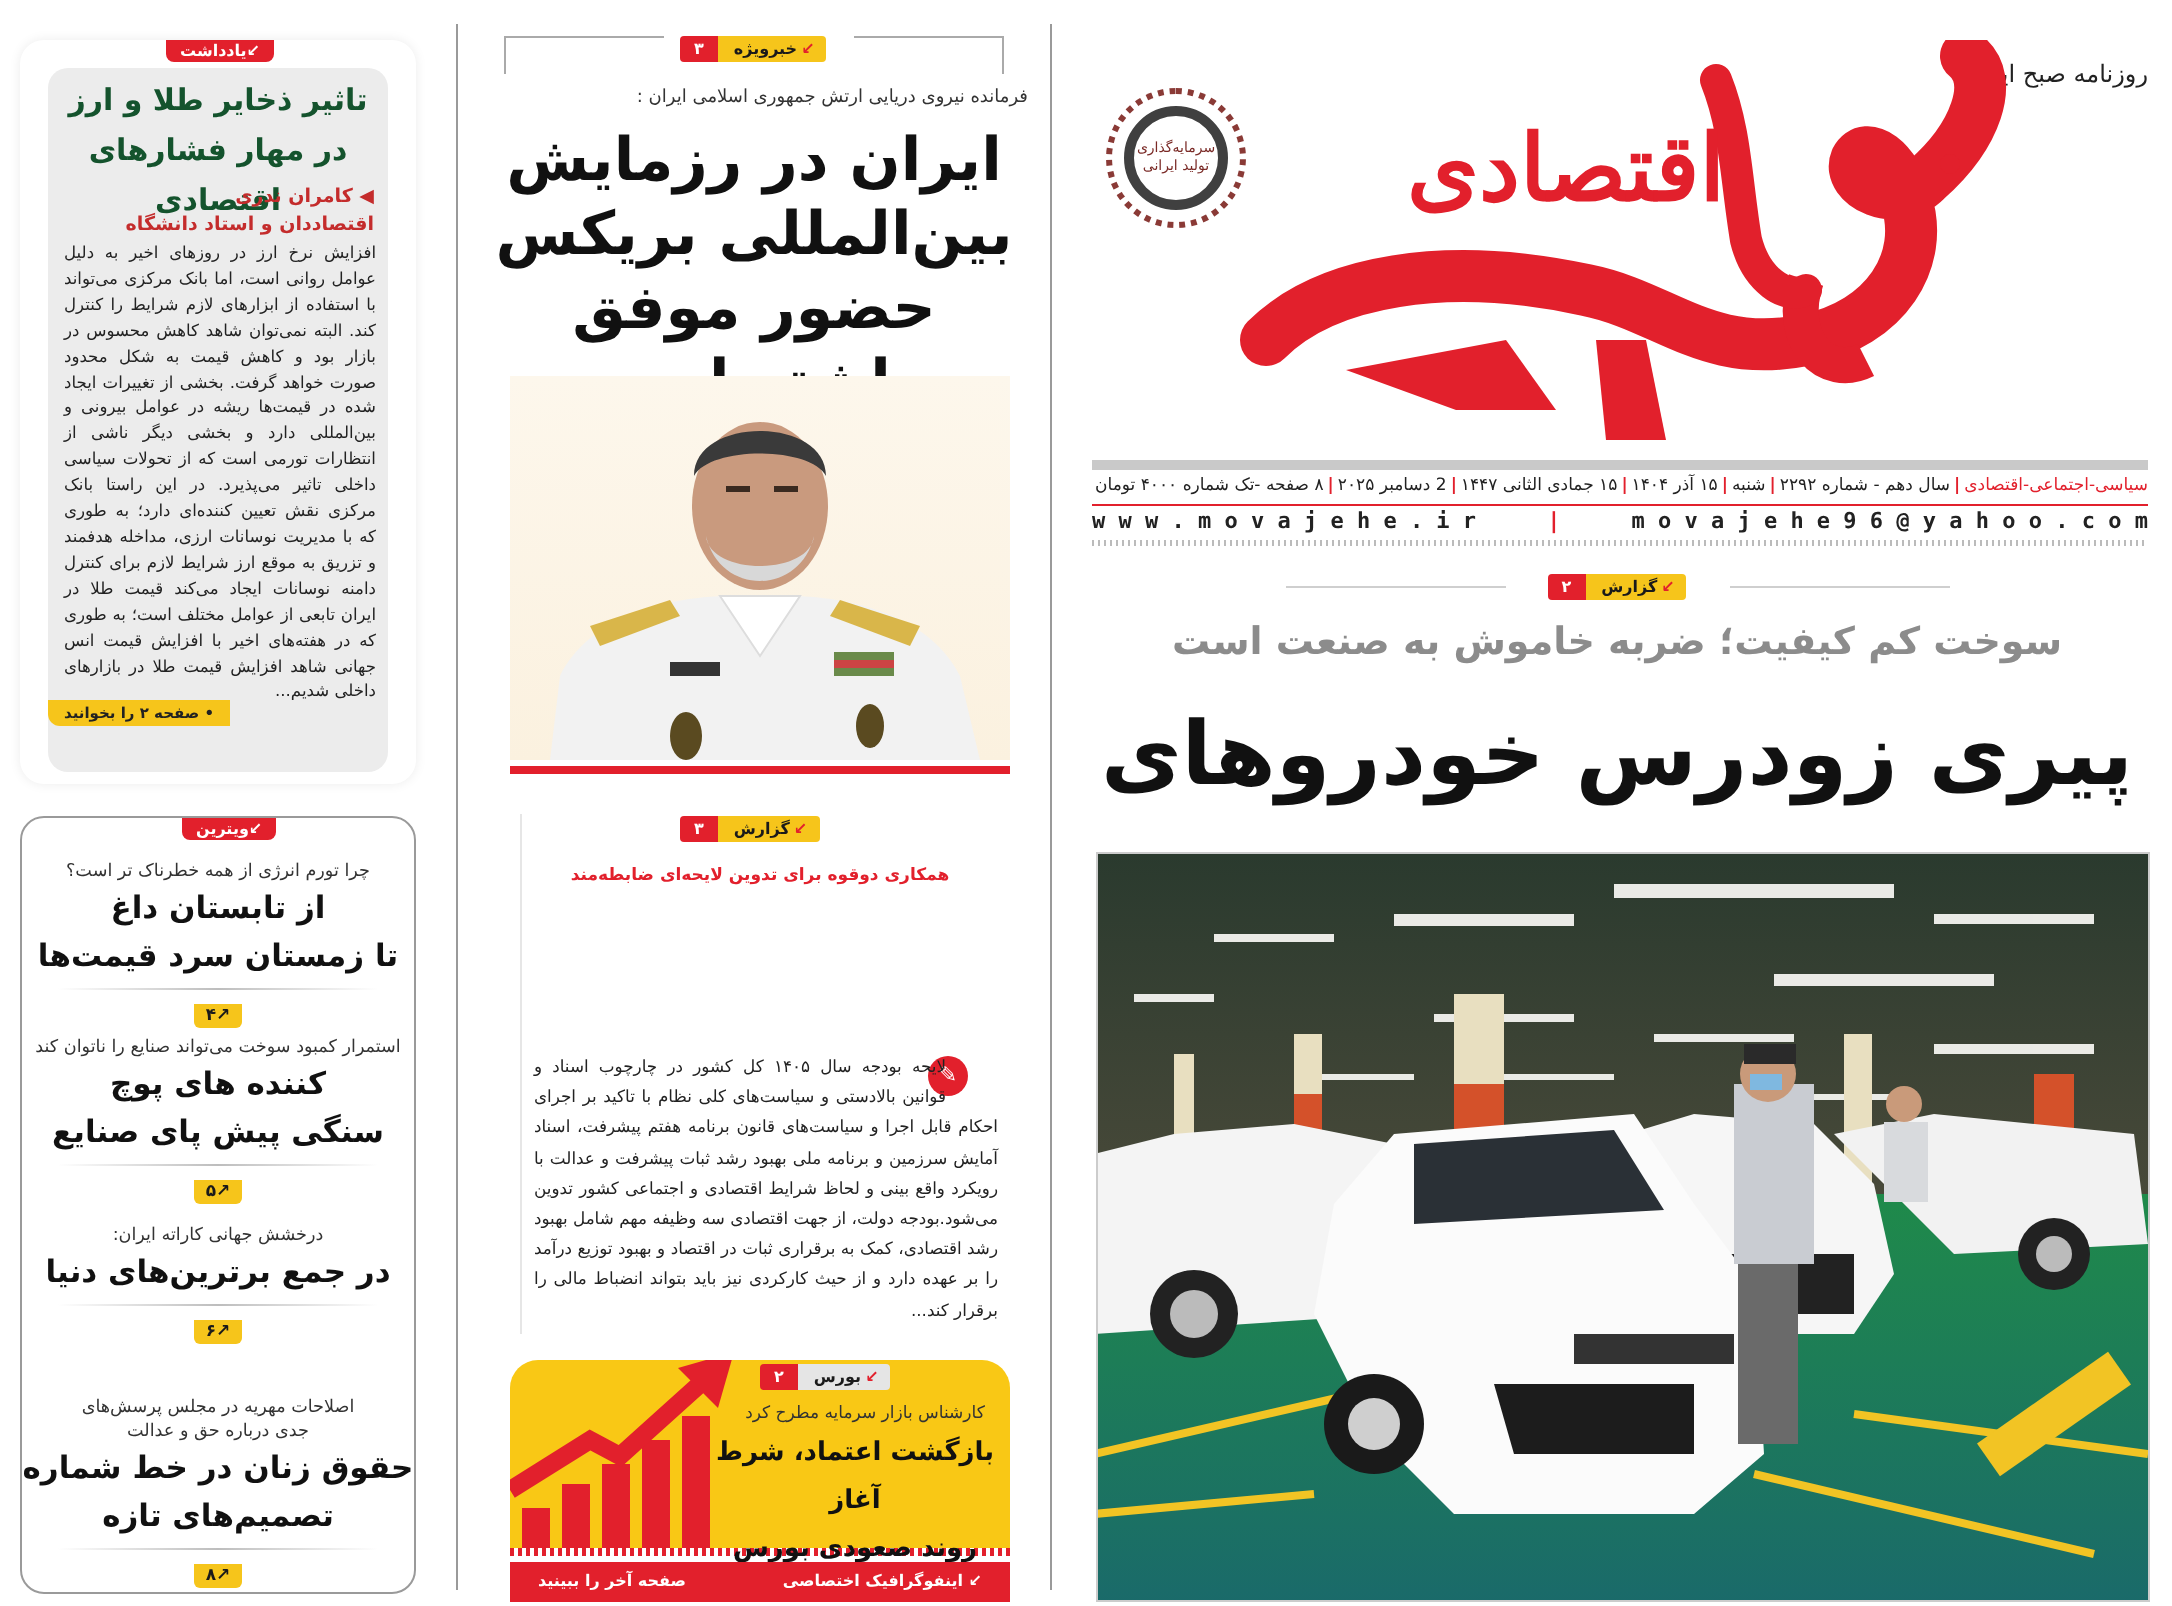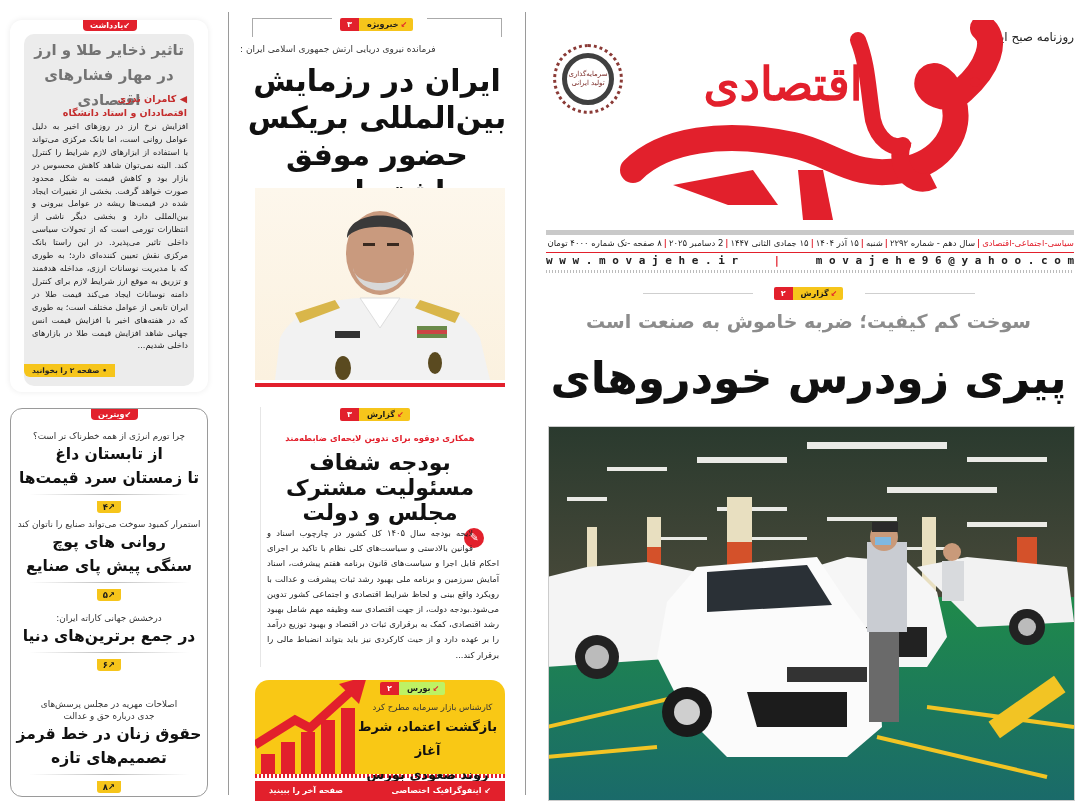--- a/index.html
+++ b/index.html
@@ -39,51 +39,51 @@
 
   .photo-cars { position: absolute; left: 5px; top: 426px; width: 527px; height: 375px; overflow: hidden; border: 1px solid #ccc; background: #1e7a3e; }
 
   
   #col-mid { left: 240px; width: 274px; }
   .mid-frame { position: absolute; left: 12px; top: 18px; width: 250px; height: 18px; border-top: 1px solid #aaa; }
   .mid-frame::before, .mid-frame::after { content: ""; position: absolute; top: 0; width: 1px; height: 18px; background: #aaa; }
   .mid-frame::before { left: 0; } .mid-frame::after { right: 0; }
   .mid-frame .gap { position: absolute; left: 80px; top: -2px; width: 95px; height: 4px; background: #fff; }
   .mid-tag1 { position: absolute; left: 100px; top: 18px; }
-  .mid-kicker1 { position: absolute; left: 0; top: 44px; width: 274px; text-align: left; font-size: 9px; color: #333; }
+  .mid-kicker1 { position: absolute; left: 0; top: 44px; width: 274px; text-align: right; font-size: 9px; color: #333; }
   .mid-title1 { position: absolute; left: 0; top: 62px; width: 274px; text-align: center; font-size: 30px; font-weight: 900; line-height: 37px; color: #111; }
   .admiral-photo { position: absolute; left: 15px; top: 188px; width: 250px; height: 192px; background: linear-gradient(180deg,#fdf7ec,#fbf1df); overflow: hidden; }
   .admiral-redbar { position: absolute; left: 15px; top: 383px; width: 250px; height: 4px; background: #e2202c; }
 
   .budget-box { position: absolute; left: 15px; top: 407px; width: 250px; height: 260px; background: repeating-linear-gradient(90deg, #ffffff 0 5px, #e6e6e6 5px 6px); }
   .budget-inner { position: absolute; left: 10px; top: 0; width: 240px; height: 260px; background: #fff; }
   .mid-tag2 { position: absolute; left: 100px; top: 408px; }
   .mid-kicker2 { position: absolute; left: 15px; top: 433px; width: 250px; text-align: center; font-size: 8.5px; font-weight: bold; color: #e2202c; }
   .mid-title2 { position: absolute; left: 15px; top: 450px; width: 250px; text-align: center; font-size: 22px; font-weight: 900; line-height: 25px; color: #111; }
   .mid-body2 { position: absolute; left: 27px; top: 526px; width: 232px; font-size: 8.4px; line-height: 15.2px; color: #222; text-align: justify; }
   .pen-badge { position: absolute; right: 30px; top: 528px; width: 20px; height: 20px; border-radius: 50%; background: #e2202c; color: #fff; font-size: 11px; line-height: 20px; text-align: center; }
   .mid-body2 .pen-space { float: right; width: 26px; height: 28px; }
 
   .bourse-box { position: absolute; left: 15px; top: 680px; width: 250px; height: 98px; background: #f9c815; border-radius: 14px 14px 0 0; overflow: hidden; }
   .bourse-stripe { position: absolute; left: 0; bottom: 0; width: 250px; height: 4px; background: repeating-linear-gradient(90deg,#e2202c 0 2px,#fff 2px 4px); }
   .bourse-tag { position: absolute; left: 140px; top: 682px; }
-  .bourse-tag .tag-label { background: #bef264; }
+  .bourse-tag .tag-label { background: #e5e5e5; }
   .bourse-kicker { position: absolute; left: 120px; top: 702px; width: 145px; text-align: center; font-size: 8.5px; color: #333; }
   .bourse-title { position: absolute; left: 110px; top: 715px; width: 155px; text-align: center; font-size: 13px; font-weight: 900; line-height: 24px; color: #111; }
   .infographic-bar { position: absolute; left: 15px; top: 781px; width: 250px; height: 20px; background: #e2202c; color: #fff; font-size: 8px; font-weight: bold; line-height: 20px; display: flex; justify-content: space-between; padding: 0 14px; }
 
   
   #col-left { left: 10px; width: 198px; }
   .note-card { position: absolute; left: 0; top: 20px; width: 198px; height: 372px; background: #fff; border-radius: 12px; box-shadow: 0 0 6px rgba(0,0,0,0.08); }
   .note-inner { position: absolute; left: 14px; top: 14px; width: 170px; height: 352px; background: #ececec; border-radius: 10px; }
   .note-tag { position: absolute; left: 73px; top: 20px; background: #e2202c; color: #fff; font-size: 8px; font-weight: bold; padding: 1px 7px; border-radius: 0 0 4px 4px; text-align: right; }
-  .note-title { position: absolute; left: 14px; top: 38px; width: 170px; text-align: center; font-size: 15px; font-weight: 900; line-height: 25px; color: #737373; }
+  .note-title { position: absolute; left: 14px; top: 38px; width: 170px; text-align: center; font-size: 15px; font-weight: 900; line-height: 25px; color: #14532d; }
   .note-author { position: absolute; left: 14px; top: 92px; width: 163px; text-align: right; font-size: 9.5px; font-weight: bold; color: #c42c2c; line-height: 14px; }
   .note-body { position: absolute; left: 22px; top: 120px; width: 156px; font-size: 8.3px; line-height: 12.9px; color: #222; text-align: justify; }
-  .note-more { position: absolute; left: 14px; top: 364px; background: #f6c51b; font-size: 7.5px; font-weight: bold; padding: 2px 8px; color: #222; border-radius: 0 0 0 6px; }
+  .note-more { position: absolute; left: 14px; top: 350px; background: #f6c51b; font-size: 7.5px; font-weight: bold; padding: 2px 8px; color: #222; border-radius: 0 0 0 6px; }
 
   .vit-card { position: absolute; left: 0; top: 408px; width: 198px; height: 389px; border: 1px solid #9a9a9a; border-radius: 12px; background: #fff; }
   .vit-tag { position: absolute; left: 81px; top: 409px; background: #e2202c; color: #fff; font-size: 8px; font-weight: bold; padding: 1px 7px; border-radius: 0 0 4px 4px; text-align: center; }
   .vit-item { position: absolute; left: 0; width: 198px; text-align: center; }
   .vit-item .kick { font-size: 8.8px; color: #333; line-height: 12px; }
   .vit-item .ttl { font-size: 15.5px; font-weight: 900; color: #111; line-height: 24px; }
   .vit-item .sep-line { width: 160px; height: 1px; margin: 4px auto 0; background: linear-gradient(90deg, transparent, #bdbdbd, transparent); }
   .vit-item .page-badge { display: inline-block; background: #f6c51b; font-size: 8.5px; font-weight: bold; padding: 0 6px; line-height: 12px; border-radius: 0 0 3px 3px; direction: ltr; }
 </style>
 </head>
@@ -256,25 +256,20 @@
   <div class="admiral-redbar"></div>
 
   <div class="budget-box">
       <div class="budget-inner"></div>
     </div>
   <div class="tag mid-tag2">
     <span class="tag-label"><span class="tag-arrow">↙</span><span>گزارش</span></span>
     <span class="tag-num">۳</span>
   </div>
   <div class="mid-kicker2">همکاری دوقوه برای تدوین لایحه‌ای ضابطه‌مند</div>
-  <div class="mid-title2">
-    <div>بودجه شفاف</div>
-    <div>مسئولیت مشترک</div>
-    <div>مجلس و دولت</div>
-  </div>
   <div class="pen-badge">✎</div>
   <div class="mid-body2"><span class="pen-space"></span><span>لایحه بودجه سال ۱۴۰۵ کل کشور در چارچوب اسناد و قوانین بالادستی و سیاست‌های کلی نظام با تاکید بر اجرای احکام قابل اجرا و سیاست‌های قانون برنامه هفتم پیشرفت، اسناد آمایش سرزمین و برنامه ملی بهبود رشد ثبات پیشرفت و عدالت با رویکرد واقع بینی و لحاظ شرایط اقتصادی و اجتماعی کشور تدوین می‌شود.بودجه دولت، از جهت اقتصادی سه وظیفه مهم شامل بهبود رشد اقتصادی، کمک به برقراری ثبات در اقتصاد و بهبود توزیع درآمد را بر عهده دارد و از حیث کارکردی نیز باید بتواند انضباط مالی را برقرار کند...</span></div>
 
   <div class="bourse-box">
     <svg width="120" height="98" viewBox="0 0 120 98" style="position:absolute;left:0;top:0">
       <rect x="6" y="74" width="14" height="20" fill="#e2202c"></rect>
       <rect x="26" y="62" width="14" height="32" fill="#e2202c"></rect>
       <rect x="46" y="52" width="14" height="42" fill="#e2202c"></rect>
       <rect x="66" y="40" width="14" height="54" fill="#e2202c"></rect>
       <rect x="86" y="28" width="14" height="66" fill="#e2202c"></rect>
@@ -321,31 +316,31 @@
 
   <div class="vit-item" style="top:430px">
     <div class="kick">چرا تورم انرژی از همه خطرناک تر است؟</div>
     <div class="ttl">از تابستان داغ</div>
     <div class="ttl">تا زمستان سرد قیمت‌ها</div>
     <div class="sep-line"></div>
     <div class="page-badge"><span>۴</span><span>↗</span></div>
   </div>
   <div class="vit-item" style="top:518px">
     <div class="kick">استمرار کمبود سوخت می‌تواند صنایع را ناتوان کند</div>
-    <div class="ttl">روانی های پوچ</div>
+    <div class="ttl">کننده های پوچ</div>
     <div class="ttl">سنگی پیش پای صنایع</div>
     <div class="sep-line"></div>
     <div class="page-badge"><span>۵</span><span>↗</span></div>
   </div>
   <div class="vit-item" style="top:612px">
     <div class="kick">درخشش جهانی کاراته ایران:</div>
     <div class="ttl">در جمع برترین‌های دنیا</div>
     <div class="sep-line"></div>
     <div class="page-badge"><span>۶</span><span>↗</span></div>
   </div>
   <div class="vit-item" style="top:698px">
     <div class="kick" style="padding:0 22px">اصلاحات مهریه در مجلس پرسش‌های جدی درباره حق و عدالت</div>
-    <div class="ttl">حقوق زنان در خط قرمز</div>
+    <div class="ttl">حقوق زنان در خط شماره</div>
     <div class="ttl">تصمیم‌های تازه</div>
     <div class="sep-line"></div>
     <div class="page-badge"><span>۸</span><span>↗</span></div>
   </div>
 </div>
 
 </body></html>

